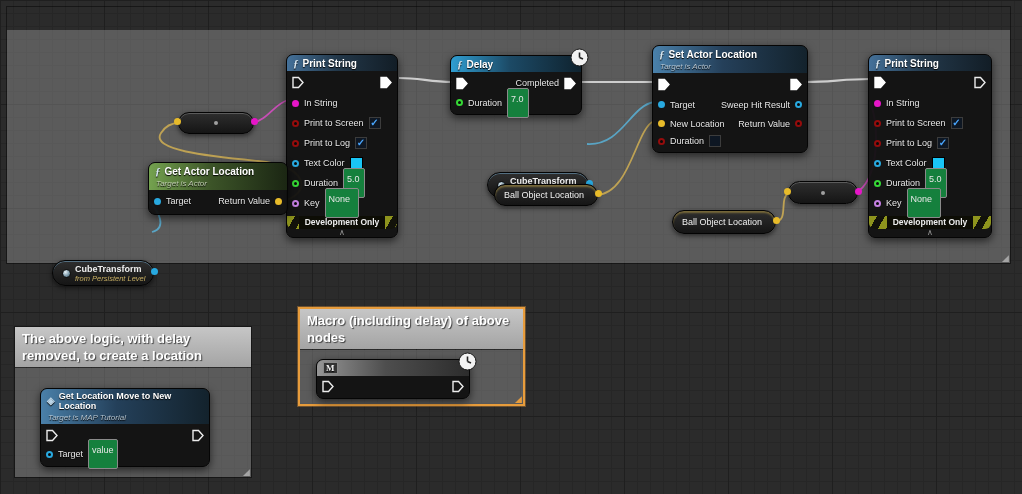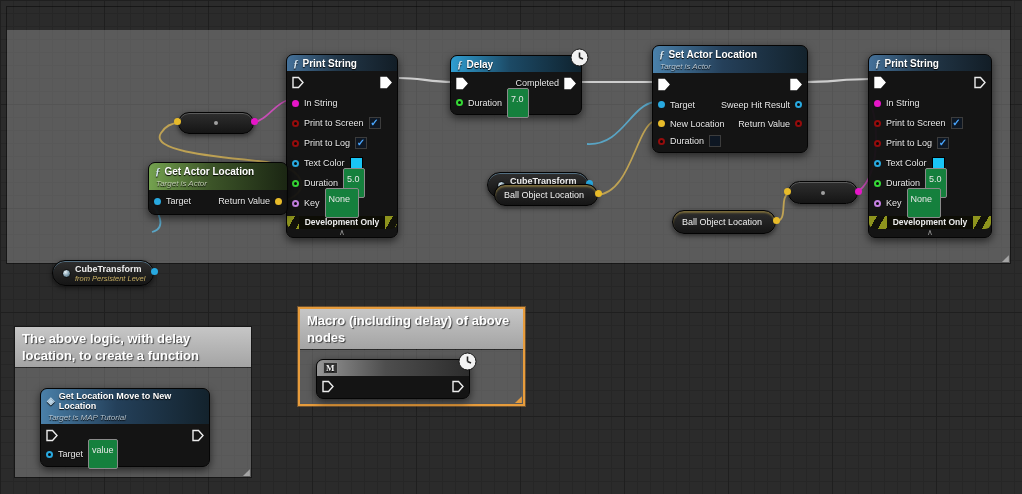--- a/index.html
+++ b/index.html
@@ -109,21 +109,21 @@
     <path stroke-width="1.8" d="M856,192 C876,184 882,132 870,102" stroke="#e616c8"></path>
   </svg>
 
   <div class="comment" style="left:6px;top:6px;width:1005px;height:258px;">
     <div class="cbody" style="top:23px;"></div>
     <span class="resize">◢</span>
   </div>
 
   <div class="comment" style="left:14px;top:326px;width:238px;height:152px;">
     <div class="chead">
-      <span>The above logic, with delay location, to create a function</span>
+      <span>The above logic, with delay removed, to create a location</span>
     </div>
     <div class="cbody" style="top:41px;"></div>
     <span class="resize">◢</span>
   </div>
 
   <div class="comment selected" style="left:286px;top:307px;width:227px;height:99px;margin-left:12px;">
     <div class="chead">
       <span>Macro (including delay) of above nodes</span>
     </div>
     <div class="cbody" style="top:41px;"></div>

